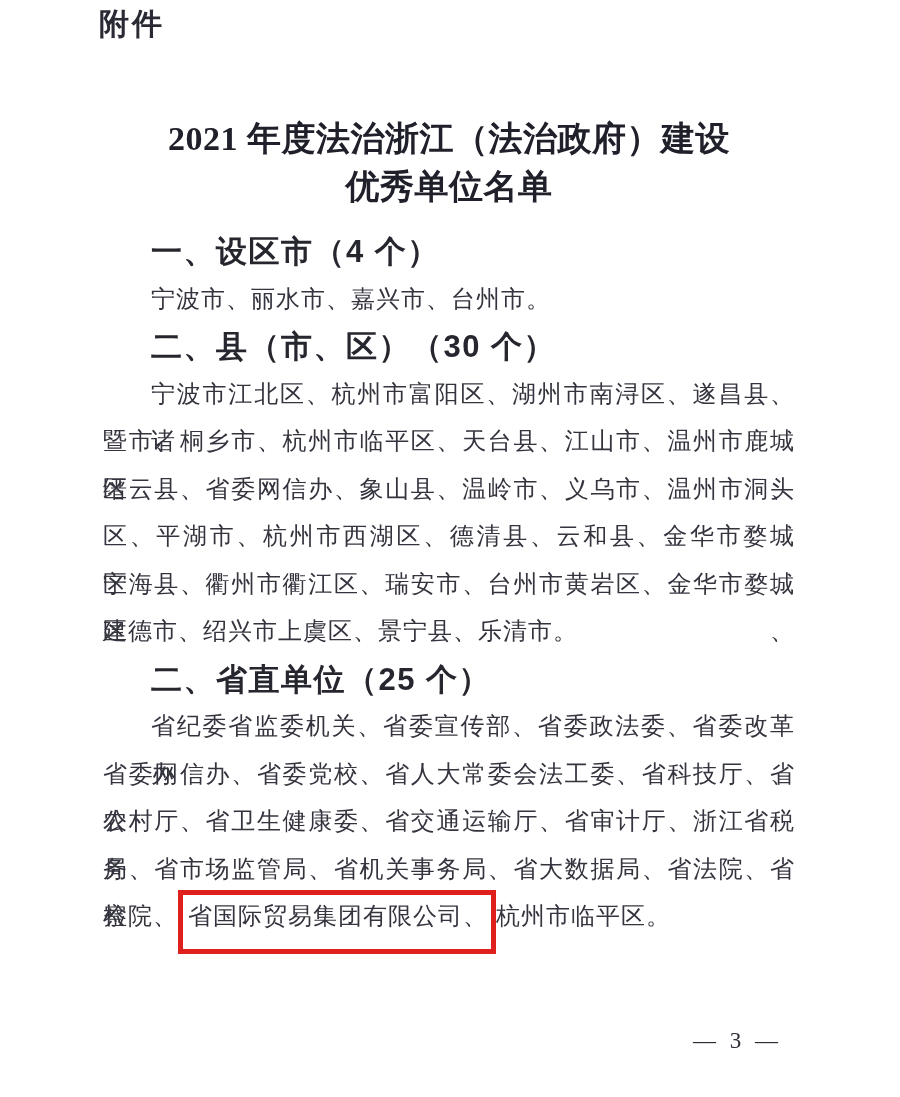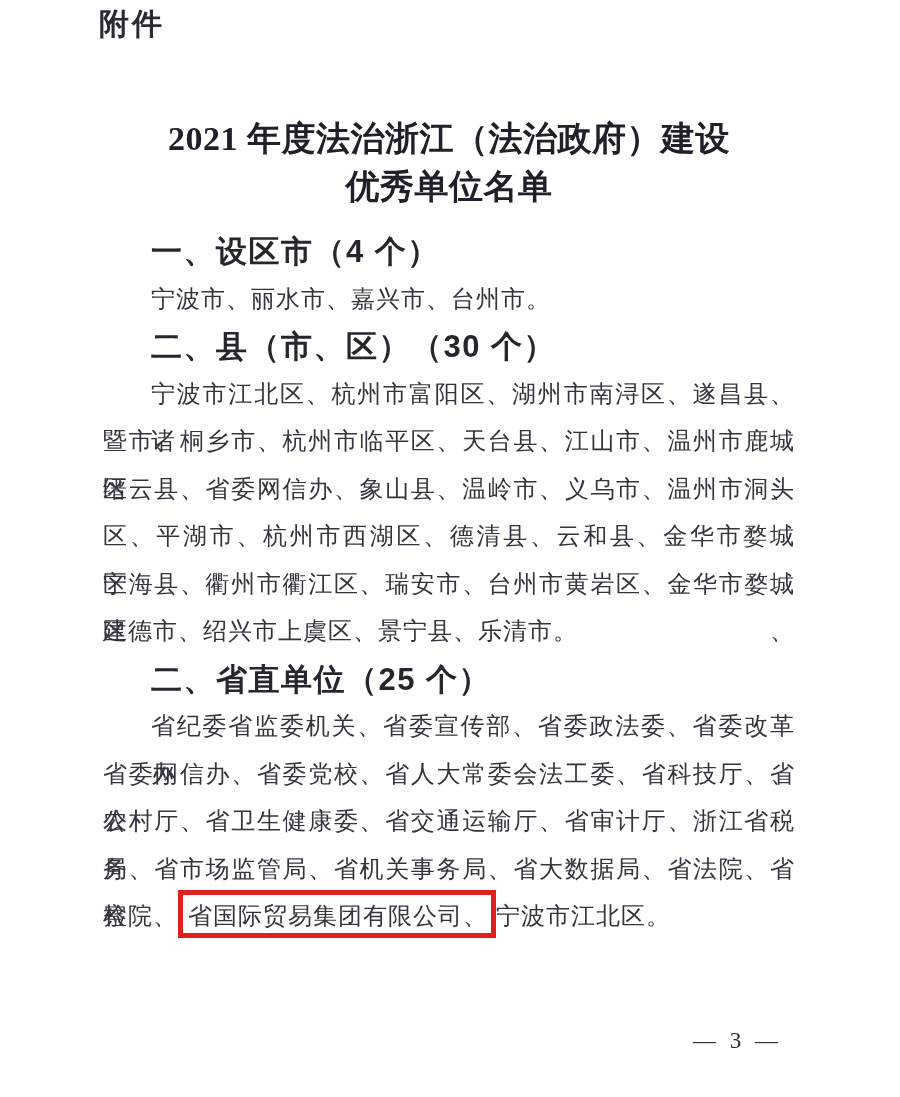--- a/index.html
+++ b/index.html
@@ -59,21 +59,21 @@
   }
   .ind { padding-left: 48px; }
   .j {
     white-space: normal;
     text-align: justify;
     text-align-last: justify;
     text-justify: inter-character;
   }
   .redbox {
     border: 5px solid #e0201d;
-    padding: 8px 3px 4px 5px;
+    padding: 8px 3px 20px 5px;
     margin-top: 48px;
   }
   .pagenum {
     position: absolute;
     top: 1028px;
     right: 118px;
     font-family: "Liberation Serif", serif;
     font-size: 23px;
     letter-spacing: 4px;
     color: #2d2d38;
@@ -103,20 +103,20 @@
     <div class="line j">区、平湖市、杭州市西湖区、德清县、云和县、金华市婺城区、</div>
     <div class="line j">宁海县、衢州市衢江区、瑞安市、台州市黄岩区、金华市婺城区、</div>
     <div class="line">建德市、绍兴市上虞区、景宁县、乐清市。</div>
 
     <div class="line h">二、省直单位（25 个）</div>
     <div class="line ind j">省纪委省监委机关、省委宣传部、省委政法委、省委改革办、</div>
     <div class="line j">省委网信办、省委党校、省人大常委会法工委、省科技厅、省公</div>
     <div class="line j">农村厅、省卫生健康委、省交通运输厅、省审计厅、浙江省税务</div>
     <div class="line j">局、省市场监管局、省机关事务局、省大数据局、省法院、省检</div>
     <div class="line">
-      <span>察院、</span><span class="redbox"><span>省国际贸易集团有限公司、</span></span><span>宁波市江北区。</span>
+      <span>察院、</span><span class="redbox"><span>省国际贸易集团有限公司、</span></span><span>杭州市临平区。</span>
     </div>
 
   </div>
 
   <div class="pagenum">— 3 —</div>
 
 </div>
 
 </body></html>

